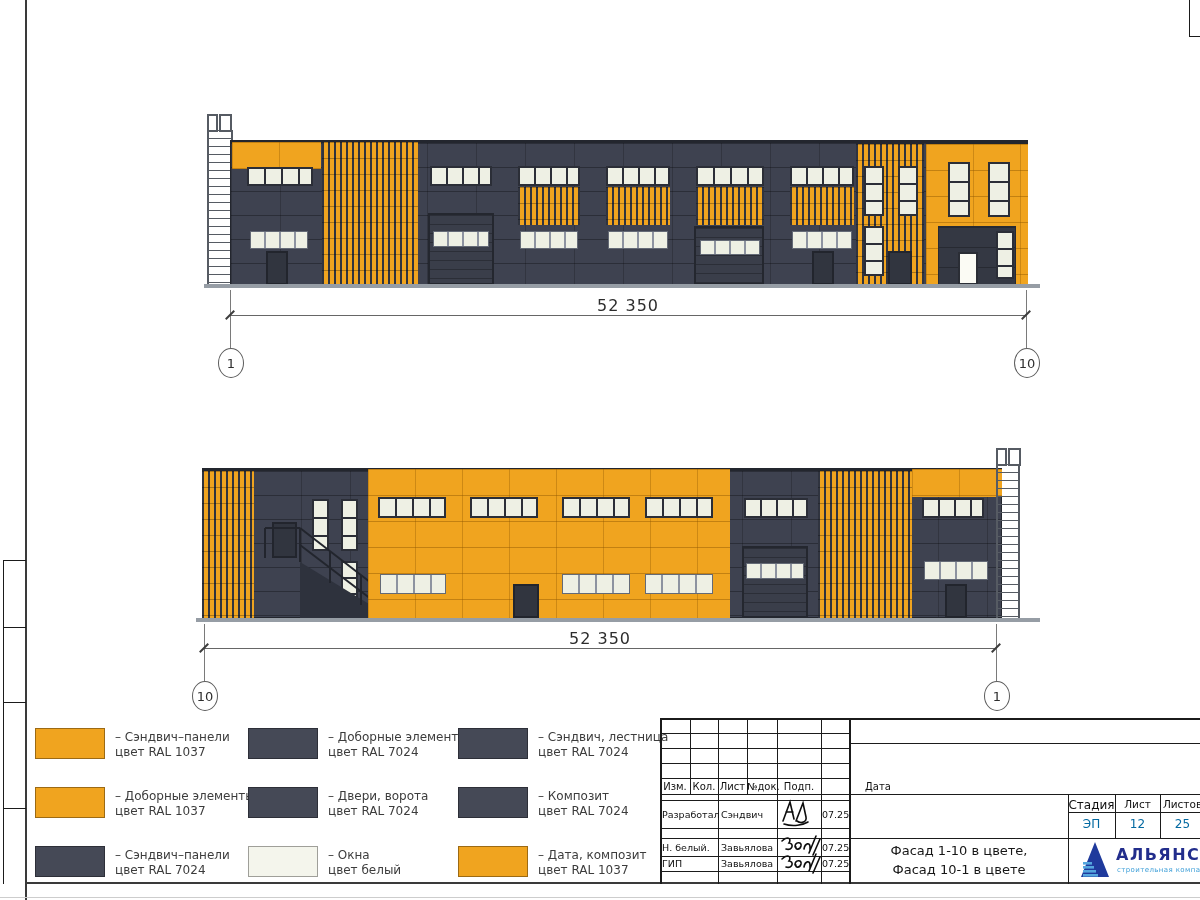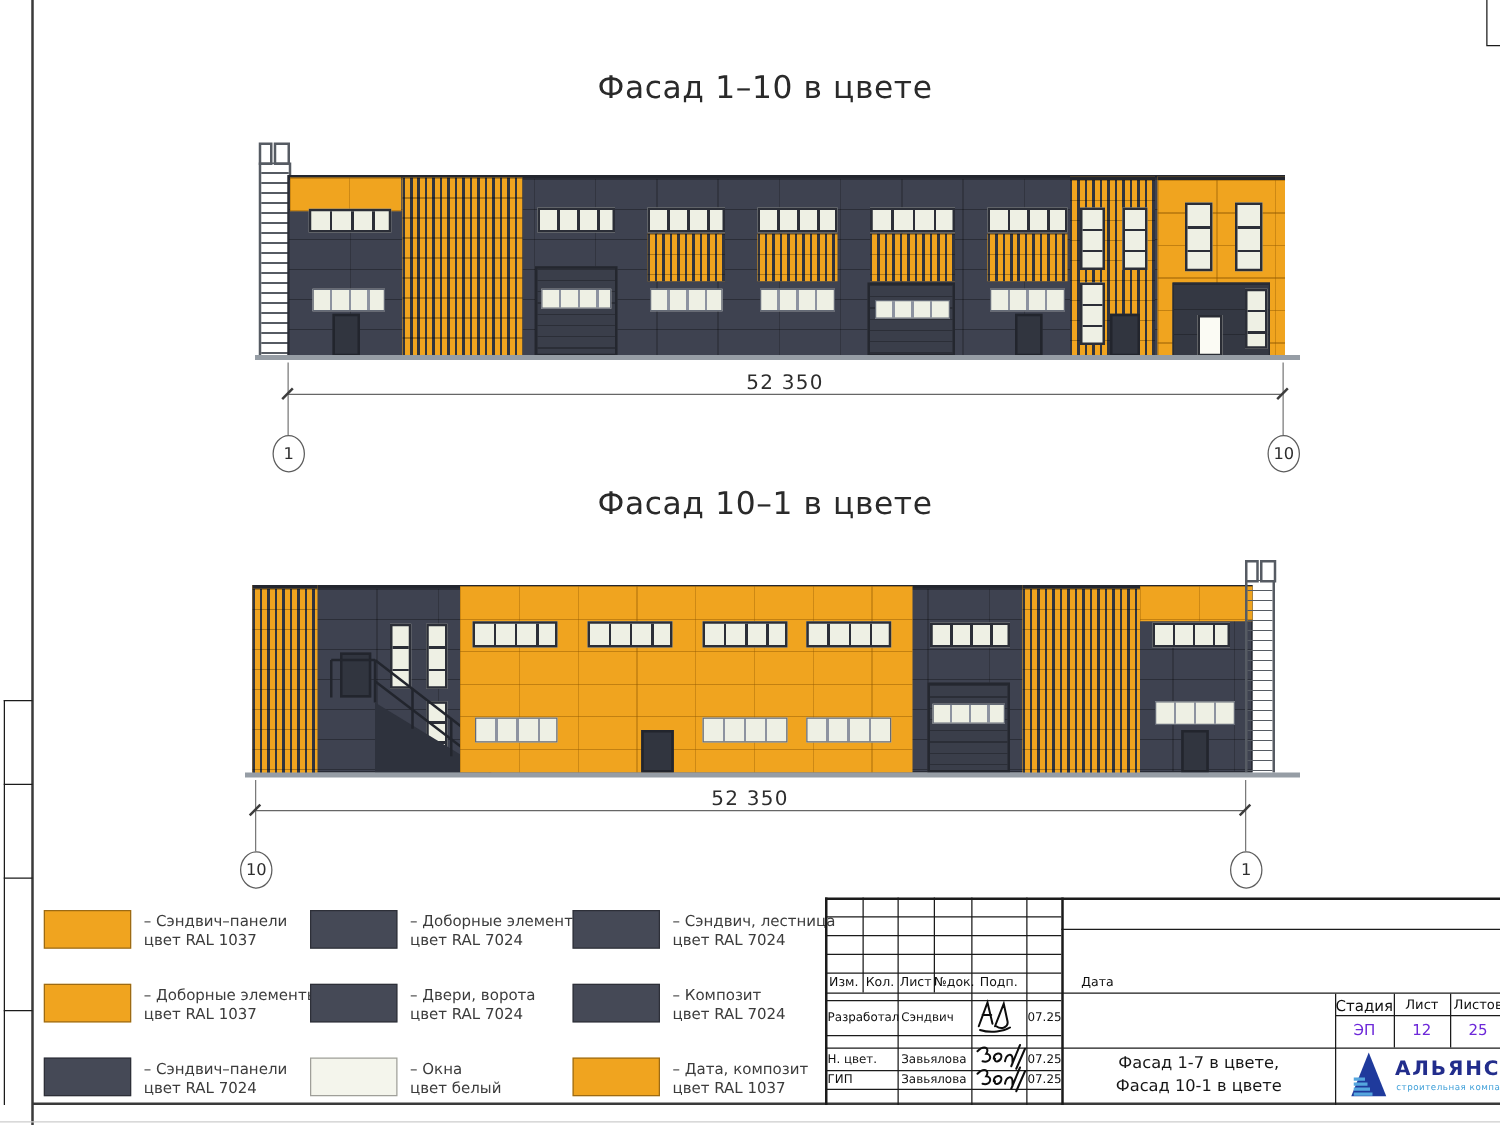--- a/index.html
+++ b/index.html
@@ -38,21 +38,21 @@
   .tick{position:absolute;width:12px;height:2px;background:#3d3d3d;transform:rotate(-45deg);}
   .dimtxt{position:absolute;font-size:16px;color:#2d2d2d;text-align:center;letter-spacing:1px;}
   .axis-c{position:absolute;width:24px;height:28px;border:1px solid #5c5c5c;border-radius:50%;background:#fff;
     font-size:13px;color:#2e2e2e;display:flex;align-items:center;justify-content:center;}
   .dwgtitle{position:absolute;width:1000px;left:112px;font-size:25px;color:#2a2a2a;text-align:center;letter-spacing:.5px;}
   .sw{position:absolute;width:70px;height:31px;box-sizing:border-box;border:1px solid rgba(0,0,0,.35);}
   .lgtxt{position:absolute;font-size:12px;line-height:14.5px;color:#3c3c3c;white-space:nowrap;}
   .tbt{position:absolute;font-size:10px;color:#101010;white-space:nowrap;}
   .tbt.c{text-align:center;}
   .tbs{position:absolute;font-size:9.5px;color:#101010;white-space:nowrap;}
-  .stv{position:absolute;font-size:12px;color:#6d28d9;text-align:center;white-space:nowrap;}
+  .stv{position:absolute;font-size:12px;color:#0369a1;text-align:center;white-space:nowrap;}
   .docname{position:absolute;left:851px;width:216px;font-size:13px;color:#161616;text-align:center;white-space:nowrap;}
   .logo-t{position:absolute;left:1116px;top:845px;font-size:16px;font-weight:bold;color:var(--c-logo_blue);letter-spacing:1.5px;white-space:nowrap;}
   .logo-s{position:absolute;left:1117px;top:866px;font-size:7px;color:var(--c-logo_light);letter-spacing:.4px;white-space:nowrap;}
   svg{position:absolute;overflow:visible;}
 </style>
 </head>
 <body>
 
 <div class="sheet">
 
@@ -61,21 +61,20 @@
   <div class="h" style="left:0;top:897px;width:1200px;background:#cdcdcd"></div>
   <div class="v" style="left:1189px;top:0;height:36px"></div>
   <div class="h" style="left:1189px;top:36px;width:11px"></div>
 
   <div class="v" style="left:3px;top:560px;height:324px"></div>
   <div class="h" style="left:3px;top:560px;width:23px"></div>
   <div class="h" style="left:3px;top:627px;width:23px"></div>
   <div class="h" style="left:3px;top:702px;width:23px"></div>
   <div class="h" style="left:3px;top:808px;width:23px"></div>
 
-  <div class="dwgtitle" style="top:55px">Фасад 1–10 в цвете</div>
 
   <div class="post" style="left:207px;top:114px;width:11px;height:18px"></div>
   <div class="post" style="left:219px;top:114px;width:13px;height:18px"></div>
   <div class="ladder" style="left:207px;top:130px;width:26px;height:155px"></div>
 
   <div class="bldg" style="left:230px;top:140px;width:798px;height:145px"></div>
   <div class="orange" style="left:232px;top:142px;width:89px;height:27px"></div>
   <div class="winU" style="left:247px;top:167px;width:66px;height:19px;--pw:15px"></div>
   <div class="winL" style="left:250px;top:231px;width:58px;height:18px;--pw:13px"></div>
   <div class="doorD" style="left:266px;top:251px;width:22px;height:34px"></div>
@@ -121,21 +120,20 @@
 
   <div class="extl" style="left:230px;top:290px;height:58px"></div>
   <div class="extl" style="left:1026px;top:290px;height:58px"></div>
   <div class="diml" style="left:230px;top:315px;width:796px"></div>
   <div class="tick" style="left:224px;top:314px"></div>
   <div class="tick" style="left:1020px;top:314px"></div>
   <div class="dimtxt" style="left:428px;top:296px;width:400px">52 350</div>
   <div class="axis-c" style="left:218px;top:348px">1</div>
   <div class="axis-c" style="left:1014px;top:348px">10</div>
 
-  <div class="dwgtitle" style="top:388px">Фасад 10–1 в цвете</div>
 
   <div class="bldg" style="left:202px;top:468px;width:800px;height:150px"></div>
   <div class="slats" style="left:202px;top:468px;width:52px;height:150px;border-top:3px solid #23262e"></div>
 
   <div class="doorD" style="left:272px;top:522px;width:25px;height:36px"></div>
   <div class="winT" style="left:312px;top:499px;width:17px;height:52px;--ph:16px"></div>
   <div class="winT" style="left:341px;top:499px;width:17px;height:52px;--ph:16px"></div>
   <div class="winT" style="left:341px;top:561px;width:17px;height:46px;--ph:14px"></div>
 
   <svg style="left:255px;top:515px" width="145" height="107" viewBox="0 0 145 107">
@@ -236,21 +234,21 @@
   <div class="tbt c" style="left:660px;top:781px;width:30px">Изм.</div>
   <div class="tbt c" style="left:690px;top:781px;width:28px">Кол.</div>
   <div class="tbt c" style="left:718px;top:781px;width:29px">Лист</div>
   <div class="tbt c" style="left:747px;top:781px;width:30px">№док.</div>
   <div class="tbt c" style="left:777px;top:781px;width:44px">Подп.</div>
   <div class="tbt c" style="left:864px;top:781px;width:28px">Дата</div>
 
   <div class="tbs" style="left:662px;top:809px">Разработал</div>
   <div class="tbs" style="left:721px;top:809px">Сэндвич</div>
   <div class="tbs" style="left:822px;top:809px;width:27px;text-align:center">07.25</div>
-  <div class="tbs" style="left:662px;top:842px">Н. цвет.</div>
+  <div class="tbs" style="left:662px;top:842px">Н. белый.</div>
   <div class="tbs" style="left:721px;top:842px">Завьялова</div>
   <div class="tbs" style="left:822px;top:842px;width:27px;text-align:center">07.25</div>
   <div class="tbs" style="left:662px;top:858px">ГИП</div>
   <div class="tbs" style="left:721px;top:858px">Завьялова</div>
   <div class="tbs" style="left:822px;top:858px;width:27px;text-align:center">07.25</div>
 
   <svg style="left:779px;top:797px" width="42" height="30" viewBox="0 0 42 30">
     <path d="M4,24 L11,5 L15,22 M7,15 L14,15 M17,24 L24,6 L27,20 C28,25 22,27 18,24 M5,27 C14,30 24,28 29,25" stroke="#0d0d0d" stroke-width="1.6" fill="none" stroke-linecap="round"></path>
   </svg>
   <svg style="left:779px;top:833px" width="42" height="24" viewBox="0 0 42 24">
@@ -260,21 +258,21 @@
     <path d="M3,8 C8,3 13,5 10,10 C15,10 14,18 7,16 M16,14 C16,9 23,8 22,13 C21,17 16,17 17,14 M25,16 C26,10 31,9 31,14 L31,18 M30,20 L37,3 M34,22 L41,6" stroke="#0d0d0d" stroke-width="1.6" fill="none" stroke-linecap="round"></path>
   </svg>
 
   <div class="tbt c" style="left:1068px;top:798px;width:47px;font-size:12px">Стадия</div>
   <div class="tbt c" style="left:1115px;top:798px;width:45px;font-size:10.5px">Лист</div>
   <div class="tbt c" style="left:1160px;top:798px;width:45px;font-size:10.5px">Листов</div>
   <div class="stv" style="left:1068px;top:817px;width:47px">ЭП</div>
   <div class="stv" style="left:1115px;top:817px;width:45px">12</div>
   <div class="stv" style="left:1160px;top:817px;width:45px">25</div>
 
-  <div class="docname" style="top:843px">Фасад 1-7 в цвете,</div>
+  <div class="docname" style="top:843px">Фасад 1-10 в цвете,</div>
   <div class="docname" style="top:862px">Фасад 10-1 в цвете</div>
 
   <svg style="left:1080px;top:841px" width="30" height="37" viewBox="0 0 30 37">
     <polygon points="15,1 29,36 1,36" fill="#1f3a9c"></polygon>
     <rect x="3" y="21" width="9" height="2.6" fill="#55a6de"></rect>
     <rect x="3" y="25" width="11" height="2.6" fill="#55a6de"></rect>
     <rect x="3" y="29" width="13" height="2.6" fill="#55a6de"></rect>
     <rect x="3" y="33" width="15" height="2.6" fill="#55a6de"></rect>
   </svg>
   <div class="logo-t">АЛЬЯНС</div>

